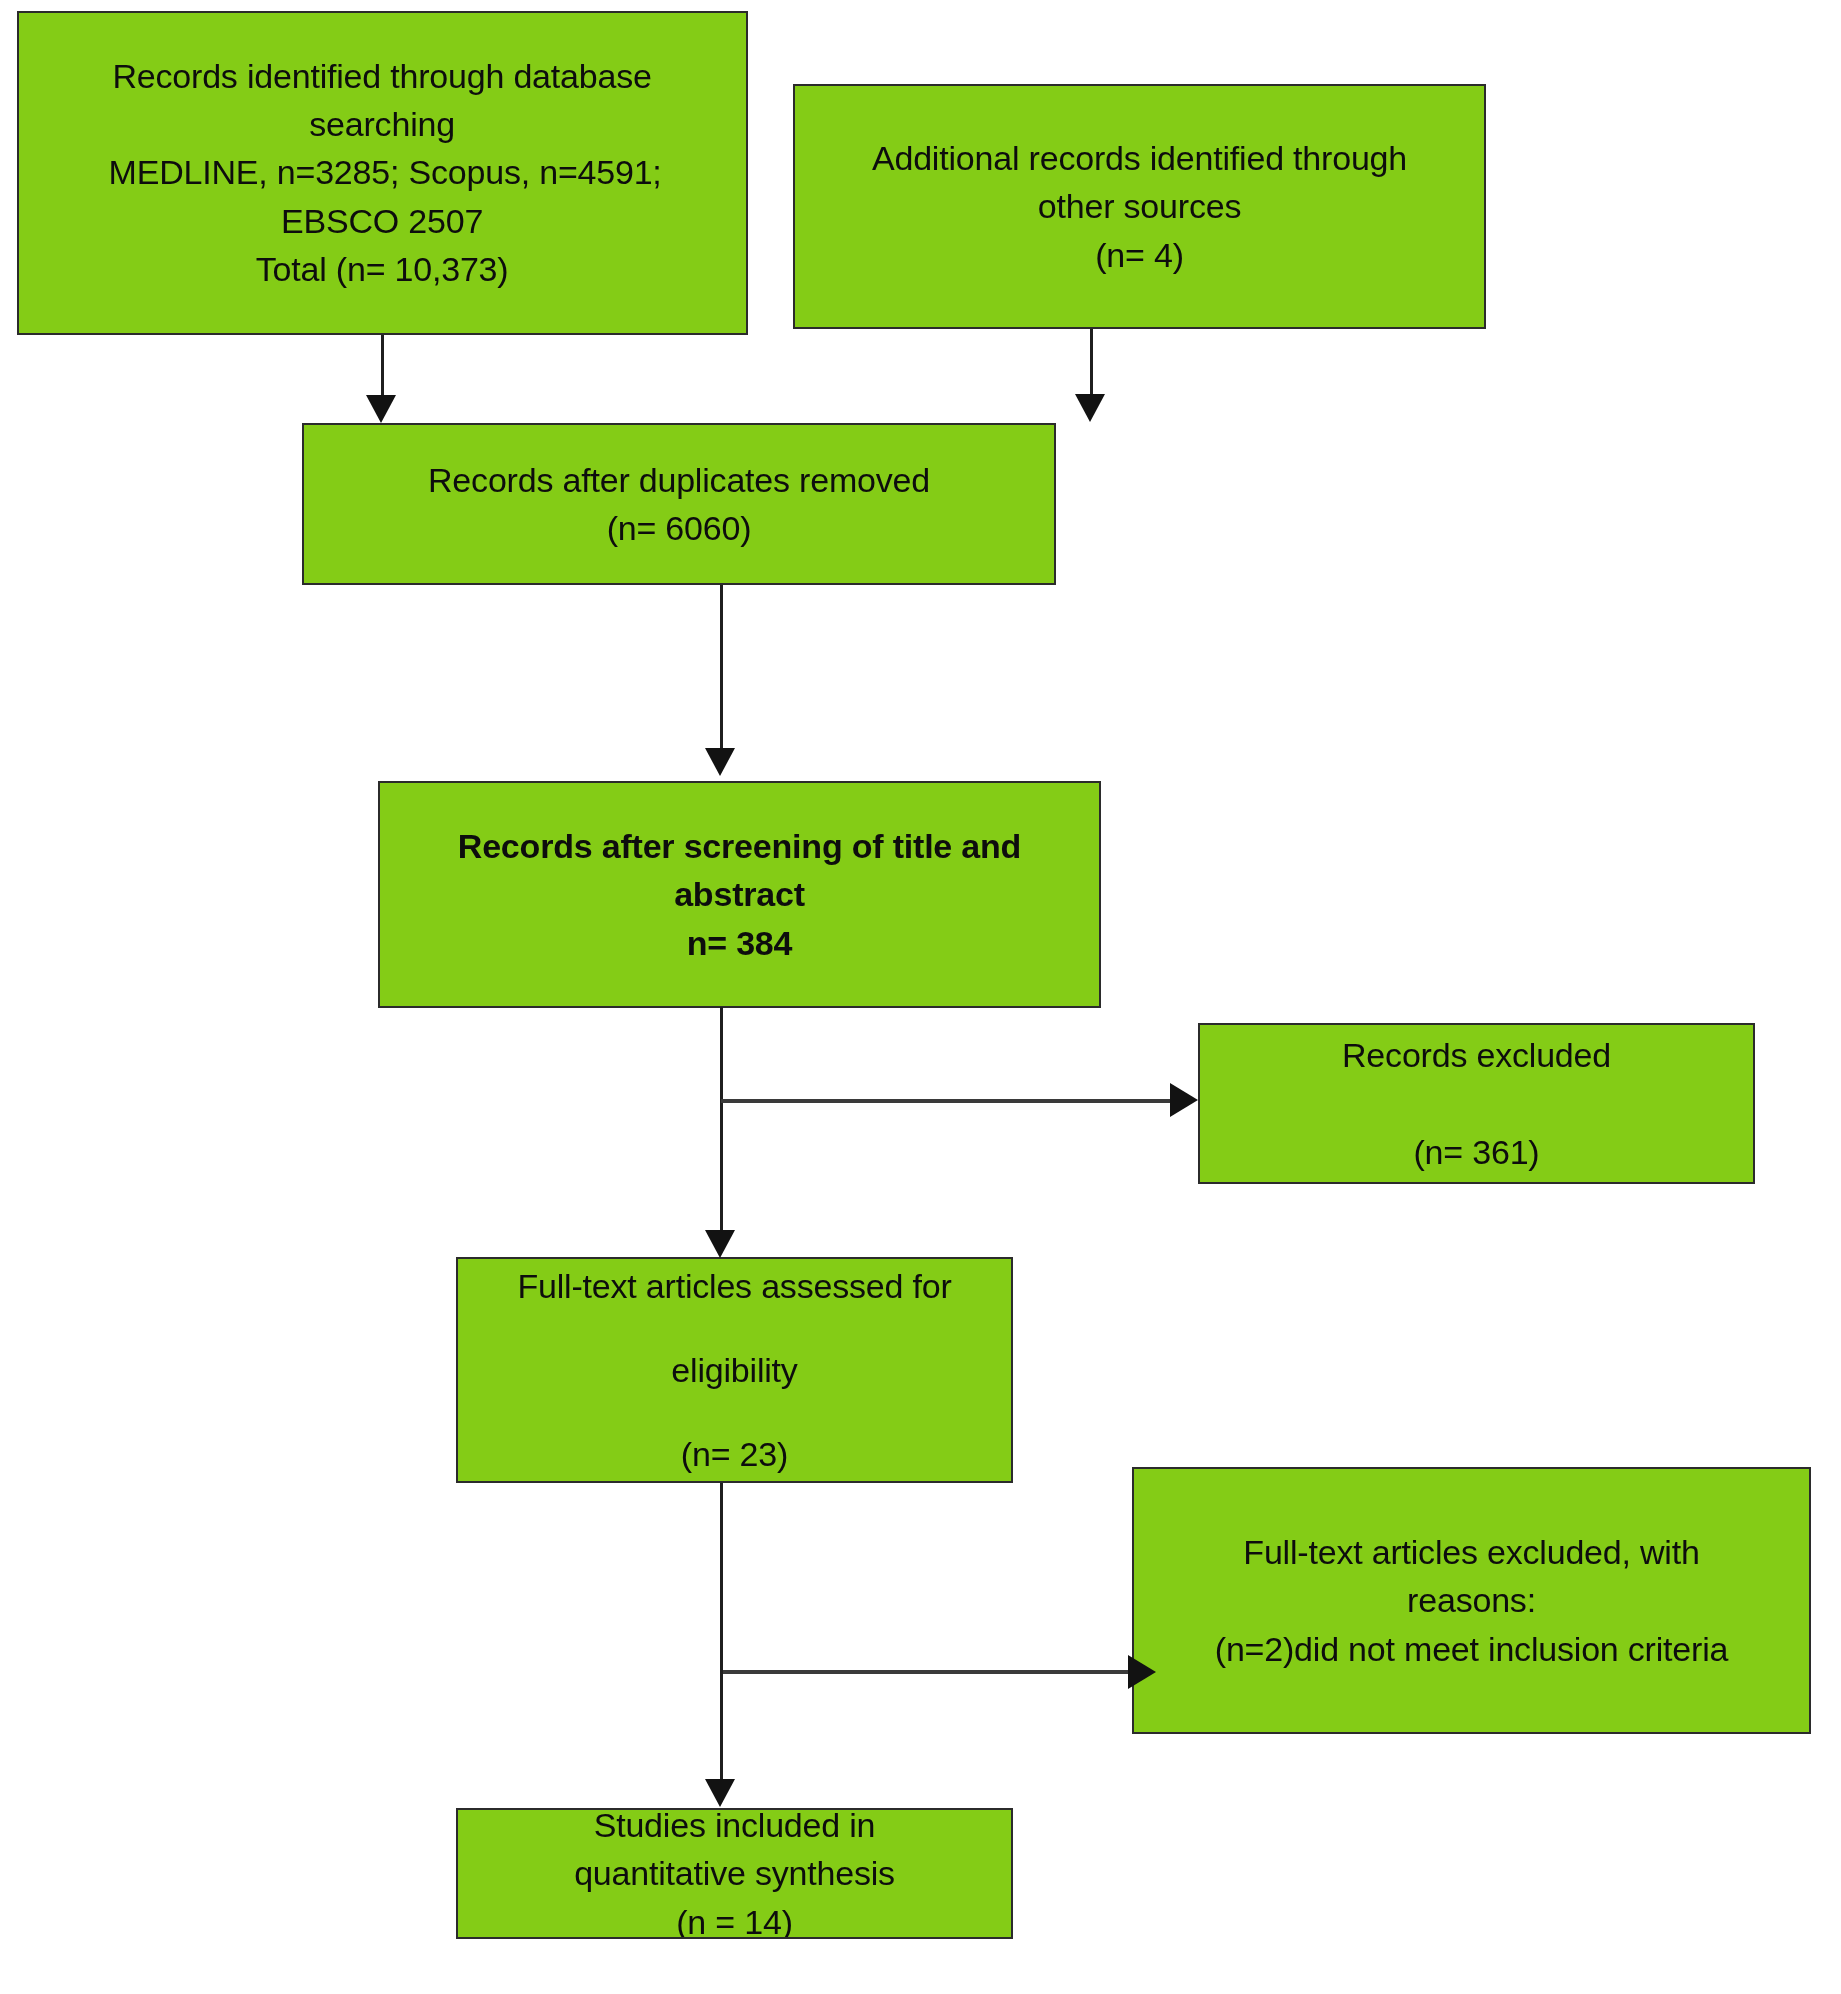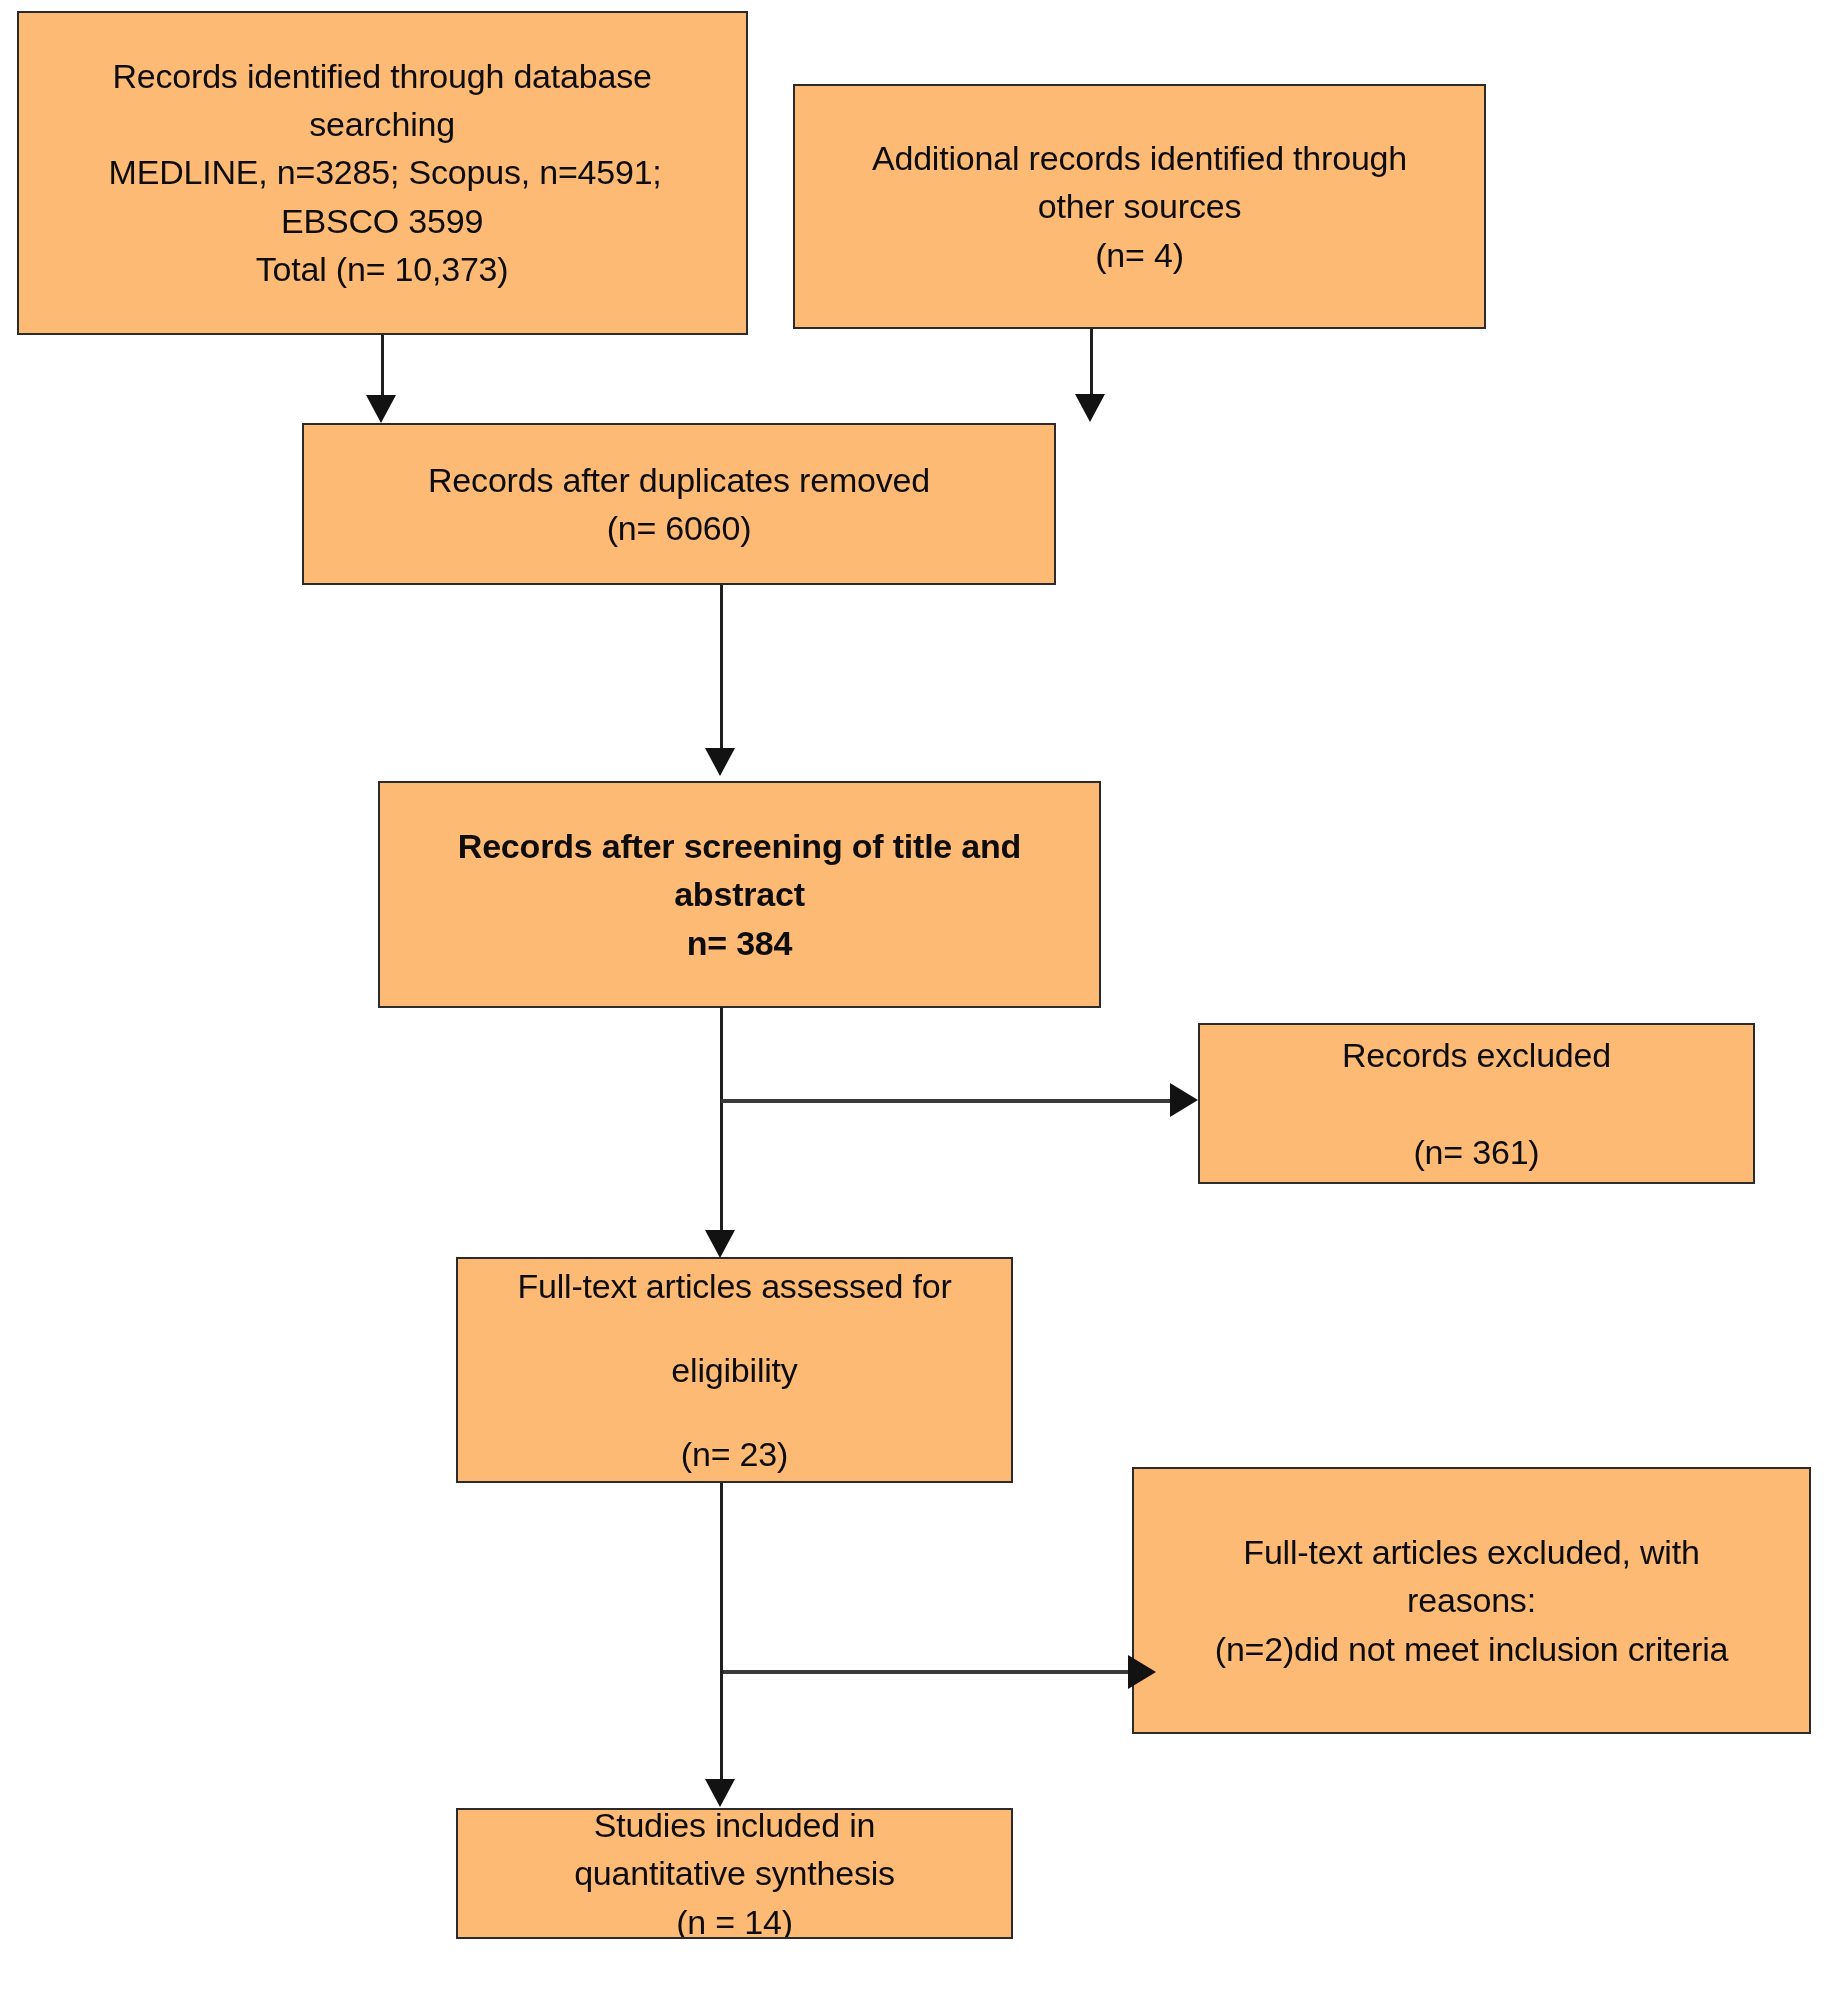--- a/index.html
+++ b/index.html
@@ -14,21 +14,21 @@
     height: 1995px;
     background: #ffffff;
     font-family: "Liberation Sans", sans-serif;
     color: #0d0d0d;
     overflow: hidden;
   }
   .node {
     position: absolute;
     box-sizing: border-box;
     border: 2.8px solid #2b2b2b;
-    background: #fdba74;
+    background: #84cc16;
     display: flex;
     flex-direction: column;
     justify-content: center;
     align-items: center;
     text-align: center;
     font-size: 34px;
     line-height: 1.42;
     letter-spacing: -0.2px;
     overflow: hidden;
     padding: 0 14px;
@@ -95,21 +95,21 @@
 </style>
 </head>
 <body>
 
 <div id="canvas">
 
   <div class="node" id="box-db-search">
     <span class="line">Records identified through database</span>
     <span class="line">searching</span>
     <span class="line">MEDLINE, n=3285; Scopus, n=4591;</span>
-    <span class="line">EBSCO 3599</span>
+    <span class="line">EBSCO 2507</span>
     <span class="line">Total (n= 10,373)</span>
   </div>
 
   <div class="node" id="box-other-sources">
     <span class="line">Additional records identified through</span>
     <span class="line">other sources</span>
     <span class="line">(n= 4)</span>
   </div>
 
   <div class="node" id="box-duplicates">

